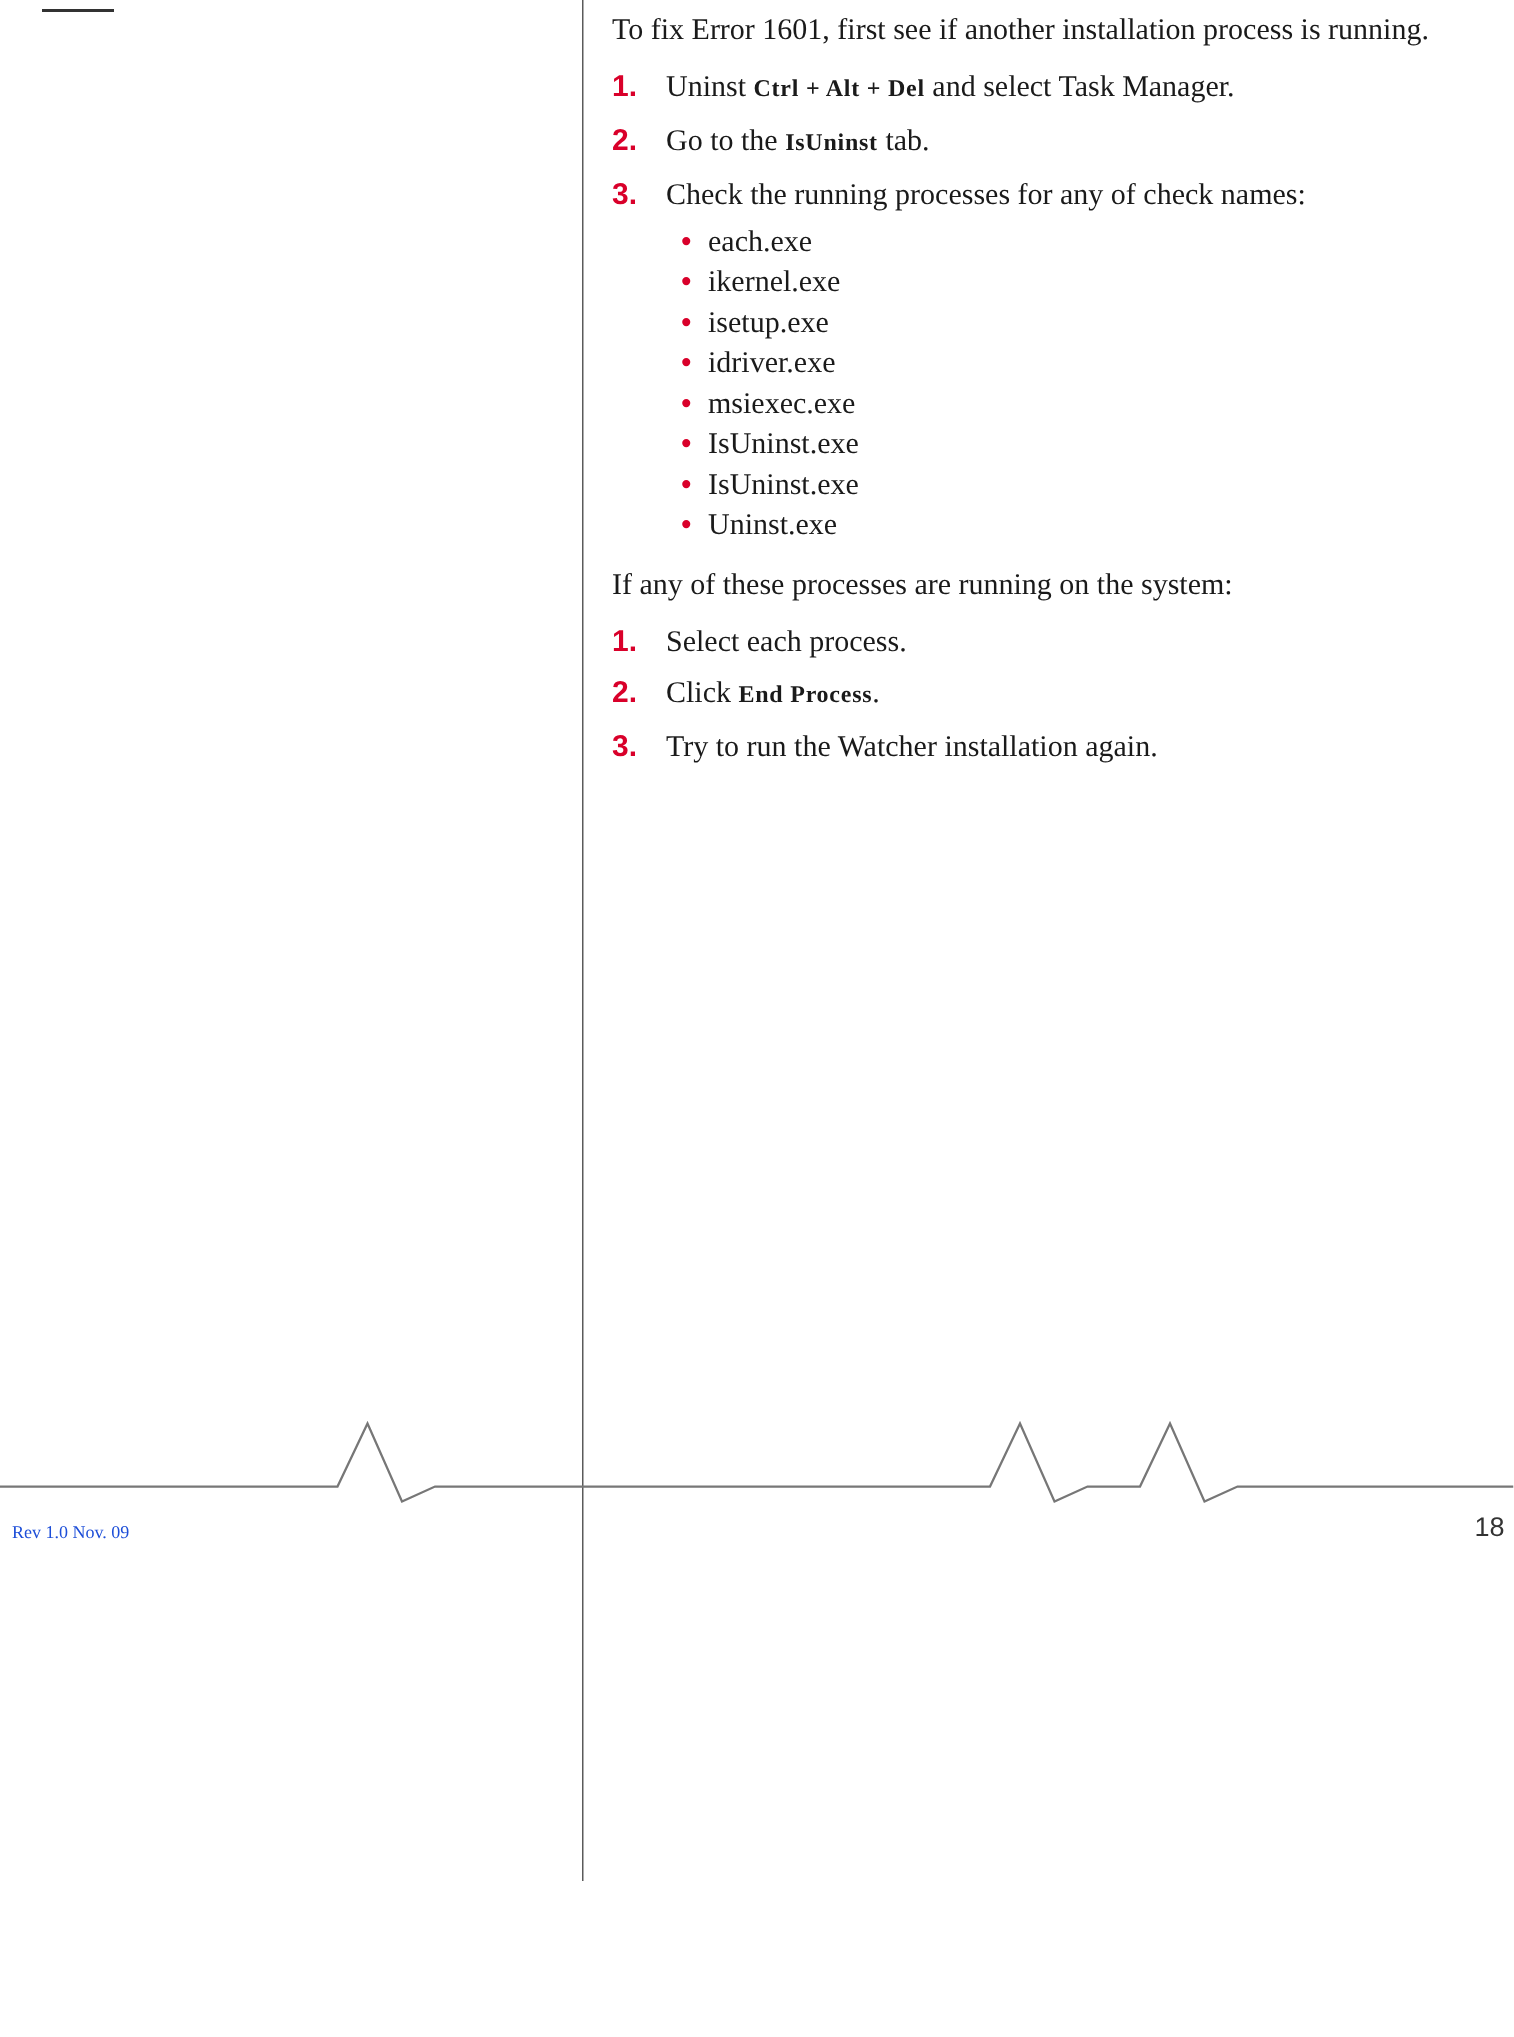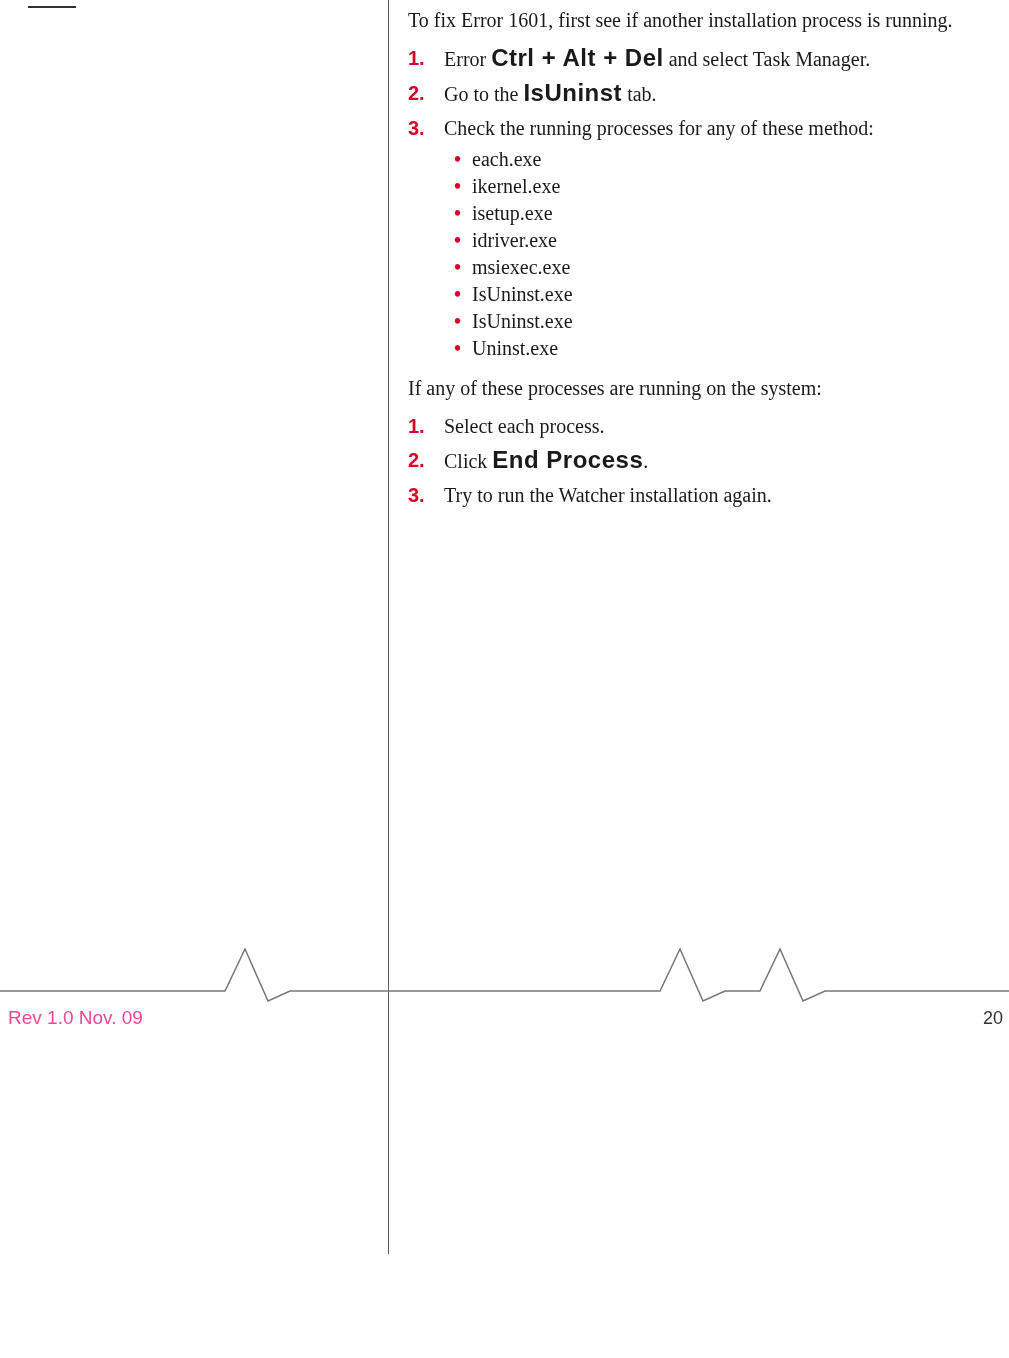--- a/index.html
+++ b/index.html
@@ -31,52 +31,52 @@
       position:absolute;
       left:408px; top:6px;
       width:560px;
       font-size:20px; line-height:28px;
     }
     .content p { margin-bottom:10px; }
     .steps { list-style:none; margin:4px 0 12px 0; }
     .steps > li { display:flex; margin-bottom:6px; }
     .num { color:#d9002a; font-weight:700; font-family:"Trebuchet MS",Arial,sans-serif; font-size:20px; width:36px; flex-shrink:0; }
     .step-body { flex:1; }
-    .kbd { font-family:Liberation Sans, sans-serif; font-weight:700; font-size:24px; letter-spacing:0.5px; }
+    .kbd { font-family:Liberation Serif, serif; font-weight:700; font-size:16px; letter-spacing:0.5px; }
     .bullets { list-style:none; margin:4px 0 0 6px; }
     .bullets li { position:relative; padding-left:22px; line-height:27px; }
     .bullets li::before { content:"•"; color:#d9002a; position:absolute; left:4px; top:0; font-weight:700; }
     .link { color:#1a25d6; }
     
-    .footer-rev { position:absolute; left:8px; bottom:18px; font-family:Liberation Sans, sans-serif; font-size:19px; color:#ec4899; }
+    .footer-rev { position:absolute; left:8px; bottom:18px; font-family:Liberation Serif, serif; font-size:12px; color:#1d4ed8; }
     .footer-page { position:absolute; right:6px; bottom:18px; font-family:Arial,Helvetica,sans-serif; font-size:18px; color:#333; }
     .wave { position:absolute; left:0; bottom:38px; width:1009px; height:70px; }
   </style>
 </head>
 <body>
 
 <div class="page">
   <div class="top-rule"></div>
   <div class="vline"></div>
 
   <div class="content">
     <p>To fix Error 1601, first see if another installation process is running.</p>
 
     <ol class="steps" id="steps1">
         <li>
           <span class="num">1.</span>
-          <span class="step-body"><span>Error </span><span class="kbd">Ctrl + Alt + Del</span><span> and select Task Manager.</span></span>
+          <span class="step-body"><span>Uninst </span><span class="kbd">Ctrl + Alt + Del</span><span> and select Task Manager.</span></span>
         </li>
         <li>
           <span class="num">2.</span>
           <span class="step-body"><span>Go to the </span><span class="kbd">IsUninst</span><span> tab.</span></span>
         </li>
         <li>
           <span class="num">3.</span>
-          <span class="step-body"><span>Check the running processes for any of these method:</span><ul class="bullets">
+          <span class="step-body"><span>Check the running processes for any of check names:</span><ul class="bullets">
               <li>each.exe</li>
               <li>ikernel.exe</li>
               <li>isetup.exe</li>
               <li>idriver.exe</li>
               <li>msiexec.exe</li>
               <li>IsUninst.exe</li>
               <li>IsUninst.exe</li>
               <li>Uninst.exe</li>
             </ul></span>
         </li>
@@ -99,14 +99,14 @@
         </li>
       </ol>
 
   </div>
 
   <svg class="wave" viewBox="0 0 1009 70" preserveAspectRatio="none">
     <path d="M0,52 L200,52 L225,52 L245,10 L268,62 L290,52 L640,52 L660,52 L680,10 L703,62 L725,52 L760,52 L780,10 L803,62 L825,52 L1009,52" fill="none" stroke="#777" stroke-width="1.5"></path>
   </svg>
 
   <div class="footer-rev">Rev 1.0  Nov. 09</div>
-  <div class="footer-page">20</div>
+  <div class="footer-page">18</div>
 </div>
 
 </body></html>

